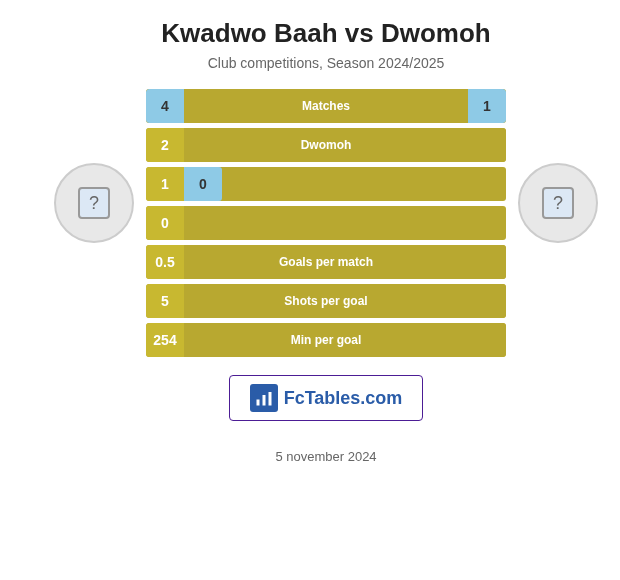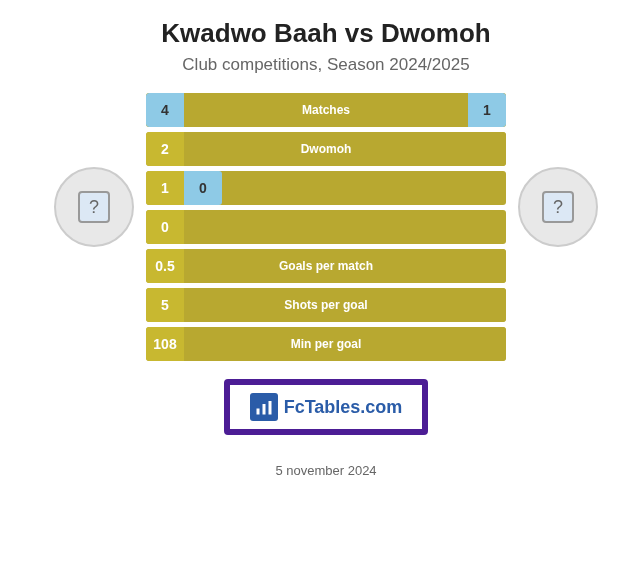--- a/index.html
+++ b/index.html
@@ -23,21 +23,21 @@
 
     .title {
       font-size: 26px;
       font-weight: bold;
       color: #222;
       margin-top: 18px;
       text-align: center;
     }
 
     .subtitle {
-      font-size: 17px;
+      font-size: 14px;
       color: #666;
       margin-top: 6px;
       text-align: center;
     }
 
     .comparison-area {
       display: flex;
       align-items: center;
       justify-content: center;
       width: 100%;
@@ -122,21 +122,21 @@
       height: 100%;
       display: flex;
       align-items: center;
       justify-content: center;
       border-radius: 0 3px 3px 0;
     }
 
     .logo-area {
       margin-top: 18px;
       background: #fff;
-      border: 6px solid #4c1d95;
+      border: 1px solid #4c1d95;
       border-radius: 4px;
       padding: 8px 20px;
       display: flex;
       align-items: center;
       gap: 6px;
     }
 
     .logo-icon {
       width: 28px;
       height: 28px;
@@ -225,21 +225,21 @@
           <div class="stat-left-val">0.5</div>
           <div class="stat-label">Goals per match</div>
           <div class="stat-right-val" style="background: rgb(184, 168, 48);"></div>
         </div>
         <div class="stat-row">
           <div class="stat-left-val">5</div>
           <div class="stat-label">Shots per goal</div>
           <div class="stat-right-val" style="background: rgb(184, 168, 48);"></div>
         </div>
         <div class="stat-row">
-          <div class="stat-left-val">108</div>
+          <div class="stat-left-val">254</div>
           <div class="stat-label">Min per goal</div>
           <div class="stat-right-val" style="background: rgb(184, 168, 48);"></div>
         </div>
       </div>
 
     <div class="right-avatar-area">
       <div class="player-avatar">
         <div class="question-mark">?</div>
       </div>
     </div>

